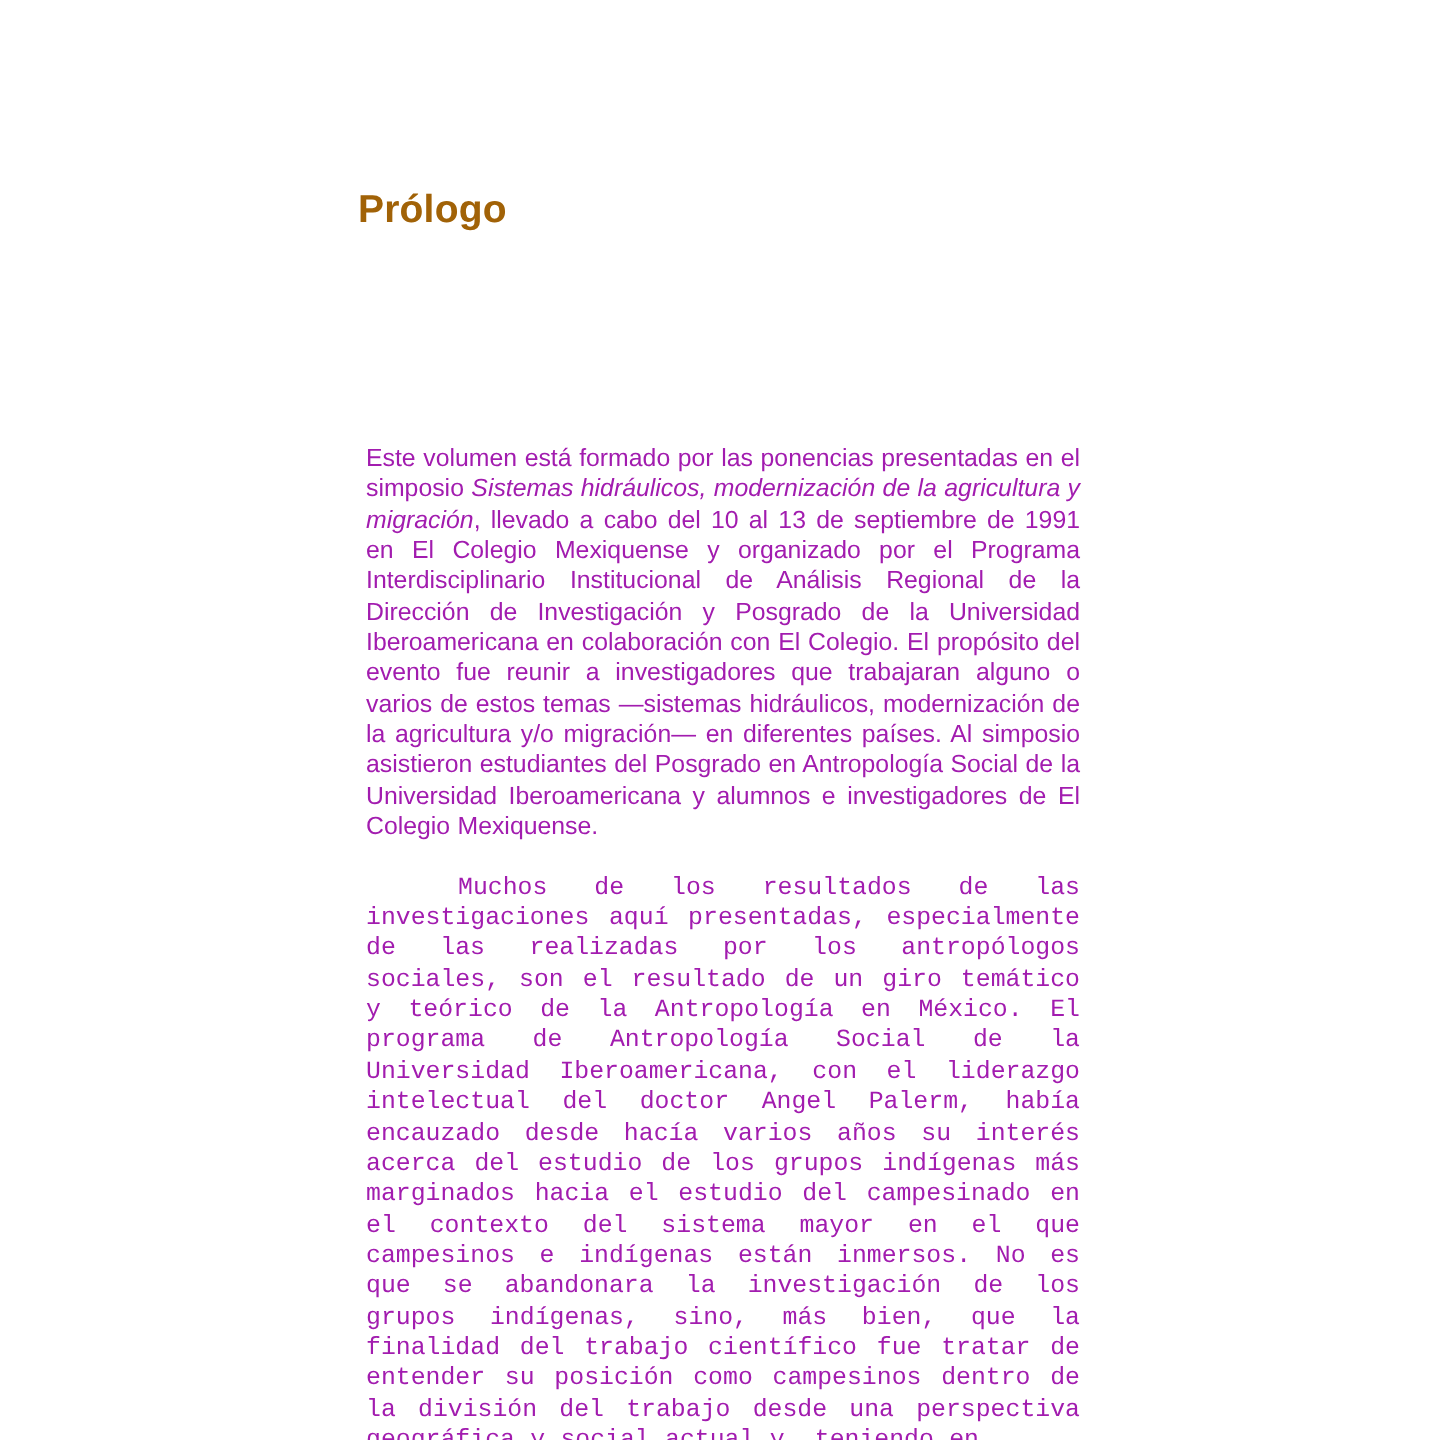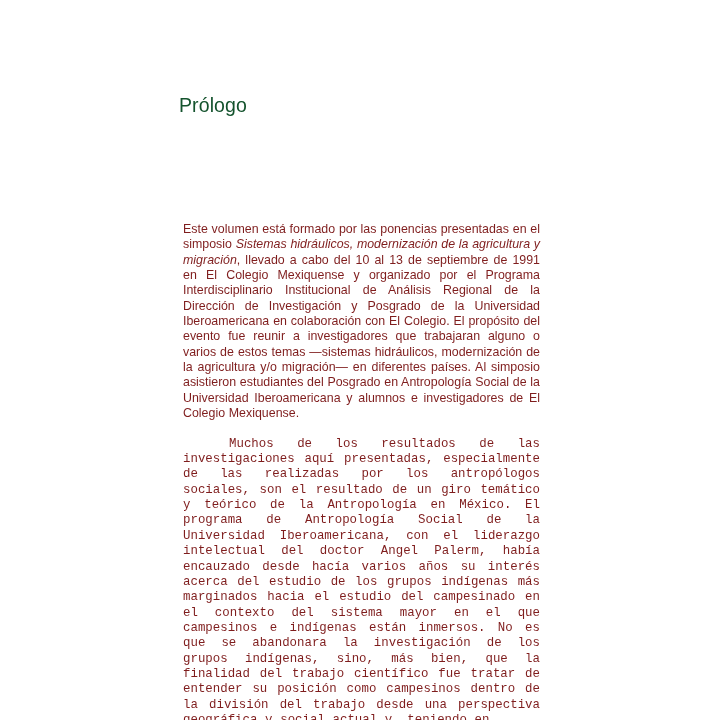--- a/index.html
+++ b/index.html
@@ -22,42 +22,42 @@
     inset: 0;
     background: #ffffff;
   }
 
   
   .chapter-title {
     position: absolute;
     left: 179px;
     top: 81px;
     font-size: 19.5px;
-    font-weight: normal;
+    font-weight: bold;
     letter-spacing: 0.1px;
     line-height: 1.15;
-    color: #14532d;
+    color: #a16207;
     white-space: nowrap;
   }
 
   
   .body-column {
     position: absolute;
     left: 183px;
     top: 222px;
     width: 357px;
   }
 
   .para {
     margin: 0;
     font-size: 12.4px;
     line-height: 15.35px;
     text-align: justify;
     text-justify: inter-word;
-    color: #7f1d1d;
+    color: #a21caf;
     letter-spacing: 0.01px;
     word-spacing: 0.2px;
   }
 
   .para + .para {
     margin-top: 15.3px;
   }
 
   .para.indented {
     text-indent: 46px;

